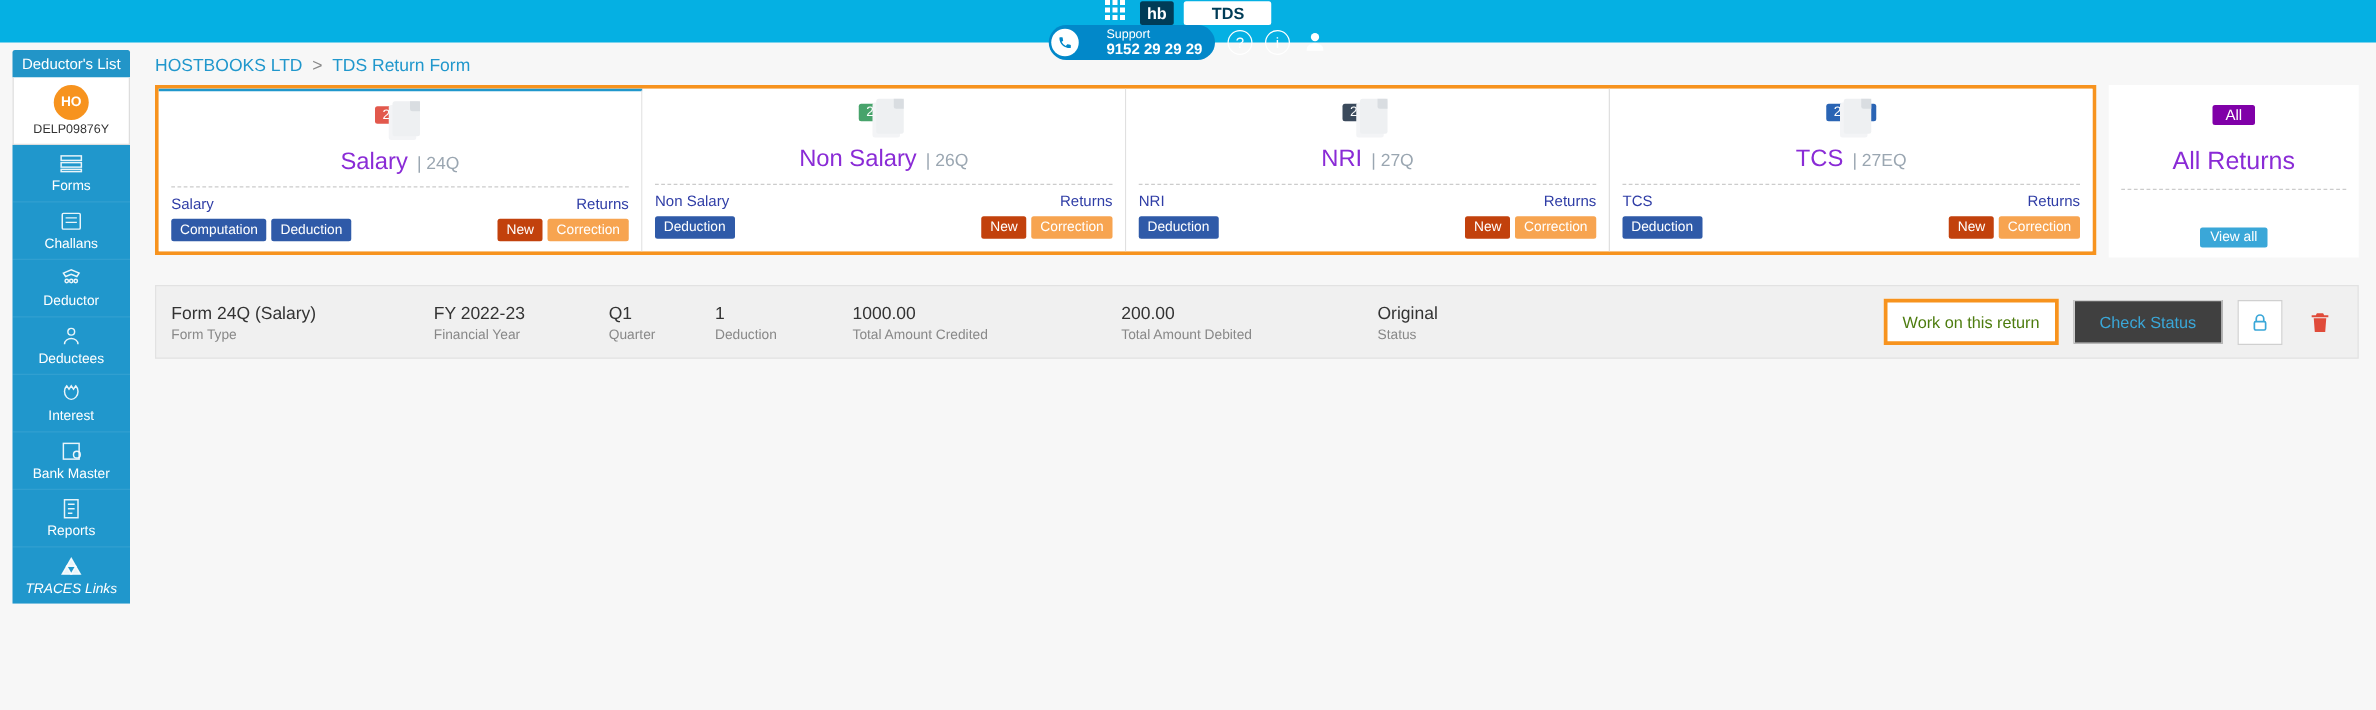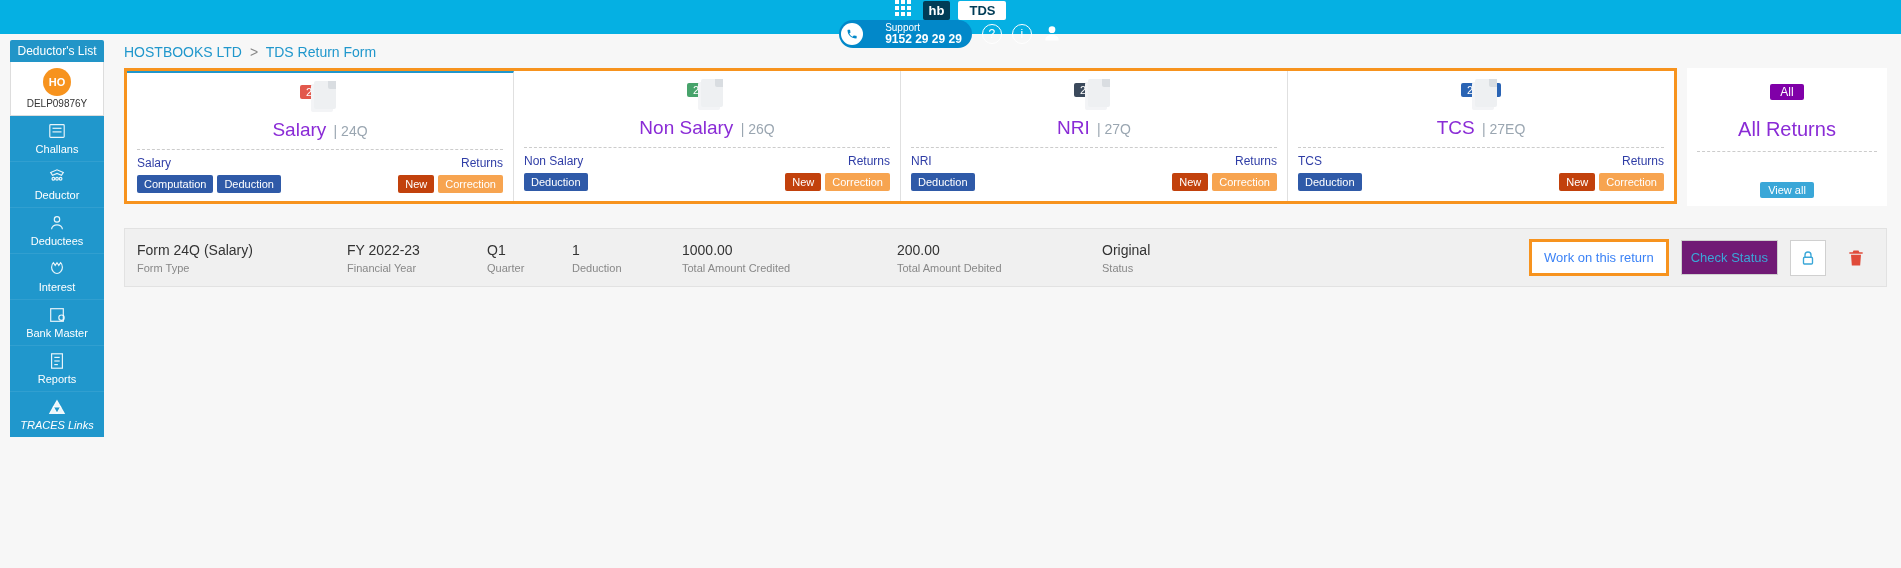--- a/index.html
+++ b/index.html
@@ -4,21 +4,21 @@
 <style>
   * { box-sizing: border-box; margin: 0; padding: 0; }
   body { font-family: Arial, sans-serif; font-size: 13px; background: #f7f7f7; color: #333; }
 
   
   .topbar { height: 34px; background: #05b0e3; display: flex; align-items: center; padding: 0 10px; justify-content: space-between; flex-direction: column; }
   .topbar-left { display: flex; align-items: center; gap: 8px; }
   .apps-grid { width: 20px; height: 20px; display: grid; grid-template-columns: repeat(3,4px); grid-template-rows: repeat(3,4px); gap: 2px; }
   .apps-grid span { width: 4px; height: 4px; background: #fff; }
   .logo-hb { background: #003c57; color: #fff; font-weight: bold; font-size: 13px; padding: 2px 6px; border-radius: 2px; }
-  .logo-tds { background: #fff; color: #003c57; font-weight: bold; font-size: 13px; padding: 2px 11px; border-radius: 2px; }
+  .logo-tds { background: #fff; color: #003c57; font-weight: bold; font-size: 13px; padding: 2px 22px; border-radius: 2px; }
   .topbar-right { display: flex; align-items: center; gap: 10px; }
   .support-wrap { background: #0288c9; border-radius: 14px; display: flex; align-items: center; padding: 2px 10px 2px 2px; gap: 22px; }
   .phone-circle { width: 22px; height: 22px; background: #fff; border-radius: 50%; display: flex; align-items: center; justify-content: center; color: #0288c9; font-size: 12px; }
   .support-text { display: flex; flex-direction: column; line-height: 1.1; }
   .support-text .sup1 { color: #fff; font-size: 10px; }
   .support-text .sup2 { color: #fff; font-size: 12px; font-weight: bold; }
   .topicon { width: 20px; height: 20px; border: 1.5px solid #fff; border-radius: 50%; display: flex; align-items: center; justify-content: center; color: #fff; font-size: 12px; }
   .user-ico { color: #fff; }
 
   
@@ -79,22 +79,22 @@
   .sum-val { font-size: 14px; color: #333; }
   .sum-lbl { font-size: 11px; color: #888; margin-top: 4px; }
   .sc1 { width: 210px; }
   .sc2 { width: 140px; }
   .sc3 { width: 85px; }
   .sc4 { width: 110px; }
   .sc5 { width: 215px; }
   .sc6 { width: 205px; }
   .sc7 { width: 100px; }
   .sum-actions { margin-left: auto; display: flex; align-items: center; gap: 12px; }
-  .btn-work { border: 3px solid #f7931e; padding: 8px 12px; color: #3b82f6; background: #fff; font-size: 13px; cursor: pointer; }
-  .btn-check { border: 1px solid #cfcfcf; padding: 9px 9px; color: #3aa7d8; background: #701a75; font-size: 13px; cursor: pointer; }
+  .btn-work { border: 3px solid #f7931e; padding: 8px 12px; color: #4d7c0f; background: #fff; font-size: 13px; cursor: pointer; }
+  .btn-check { border: 1px solid #cfcfcf; padding: 9px 20px; color: #3aa7d8; background: #404040; font-size: 13px; cursor: pointer; }
   .box-ico { border: 1px solid #d0d0d0; background: #fff; width: 36px; height: 36px; display: flex; align-items: center; justify-content: center; cursor: pointer; }
   .lock-svg { stroke: #3aa7d8; fill: none; }
   .trash-svg { fill: #e04b3a; }
 </style>
 </head>
 <body>
 
 <div class="topbar">
   <div class="topbar-left">
     <div class="apps-grid">
@@ -139,20 +139,30 @@
   <div class="sidebar">
     <div class="ded-list">Deductor's List</div>
     <div class="avatar-box">
       <div class="avatar">HO</div>
       <div class="avatar-code">DELP09876Y</div>
     </div>
     <div class="nav">
       <div class="nav-item">
         <div class="nav-icon">
             <svg width="22" height="18" viewBox="0 0 24 20">
+              <rect x="3" y="3" width="18" height="4"></rect>
+              <rect x="3" y="9" width="18" height="4"></rect>
+              <rect x="3" y="15" width="18" height="2"></rect>
+            </svg>
+          </div>
+        <span>Forms</span>
+      </div>
+      <div class="nav-item">
+        <div class="nav-icon">
+            <svg width="22" height="18" viewBox="0 0 24 20">
               <rect x="4" y="3" width="16" height="14" rx="1"></rect>
               <line x1="7" y1="7" x2="17" y2="7"></line>
               <line x1="7" y1="11" x2="17" y2="11"></line>
             </svg>
           </div>
         <span>Challans</span>
       </div>
       <div class="nav-item">
         <div class="nav-icon">
             <svg width="22" height="18" viewBox="0 0 24 20">

